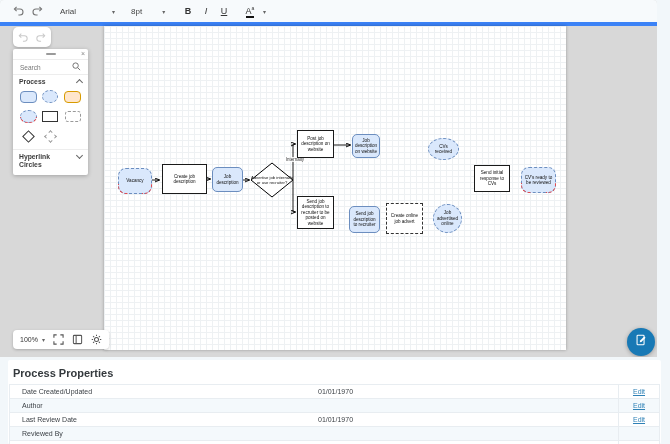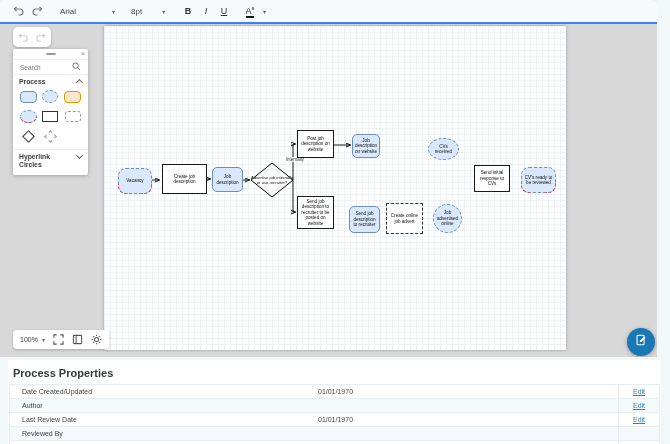--- a/index.html
+++ b/index.html
@@ -1,19 +1,19 @@
 <!DOCTYPE html>
 <html><head>
 <meta charset="utf-8">
 <style>
   html,body{margin:0;padding:0;}
   body{width:670px;height:444px;background:#f2f7fa;font-family:"Liberation Sans","DejaVu Sans",sans-serif;overflow:hidden;position:relative;}
   .editor{position:absolute;left:0;top:0;width:657px;height:357px;background:#d8d8d8;border-radius:4px 4px 0 0;overflow:hidden;}
   
-  .toolbar{position:absolute;left:0;top:0;width:657px;height:22px;background:#f7fafc;border-bottom:2px solid #3b82f6;display:flex;align-items:center;}
+  .toolbar{position:absolute;left:0;top:0;width:657px;height:22px;background:#f7fafc;border-bottom:4px solid #3b82f6;display:flex;align-items:center;}
   .tb-btn{color:#777;font-size:10px;display:flex;align-items:center;justify-content:center;width:18px;height:18px;cursor:pointer;}
   .tb-dd{display:flex;align-items:center;color:#444;font-size:8px;cursor:pointer;}
   .caret{font-size:6px;color:#666;margin-left:4px;}
   .tb-b{font-weight:bold;font-size:9px;color:#333;}
   .tb-i{font-style:italic;font-size:9px;color:#333;}
   .tb-u{text-decoration:underline;font-size:9px;color:#333;}
   .tb-a{font-size:9px;color:#333;border-bottom:2px solid #111;line-height:9px;}
   .tb-a sup{font-size:5px;}
   
   .canvas{position:absolute;left:104px;top:26px;width:462px;height:324px;background-color:#fff;

